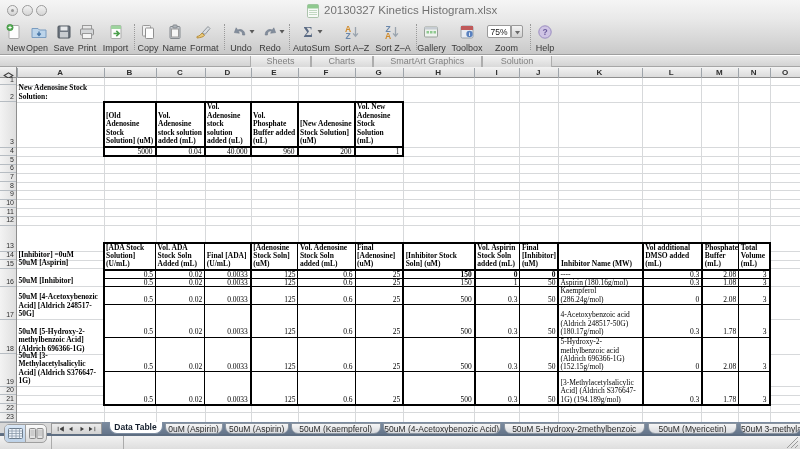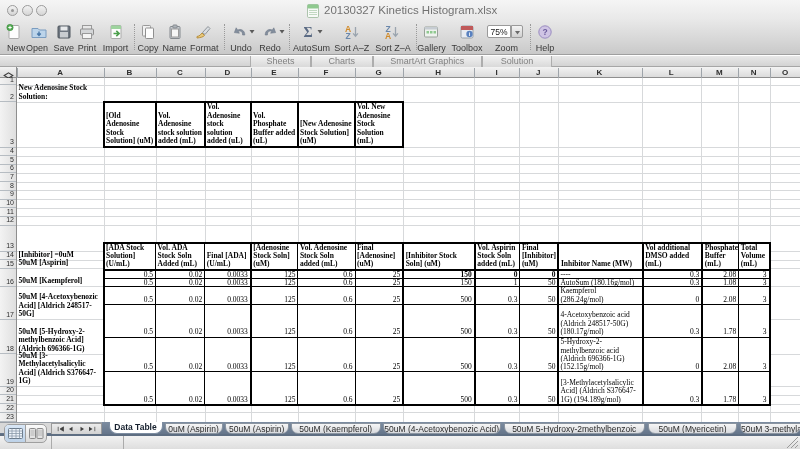--- a/index.html
+++ b/index.html
@@ -315,20 +315,28 @@
       </colgroup>
 <tbody>
         <tr style="height:43px;line-height:8.6px">
           <td class="h" style="border-width:2px">[Old<br>Adenosine<br>Stock<br>Solution] (uM)</td>
           <td class="h" style="border-width:2px">Vol.<br>Adenosine<br>stock solution<br>added (mL)</td>
           <td class="h" style="border-width:2px">Vol.<br>Adenosine<br>stock<br>solution<br>added (uL)</td>
           <td class="h" style="border-width:2px">Vol.<br>Phosphate<br>Buffer added<br>(uL)</td>
           <td class="h" style="border-width:2px">[New Adenosine<br>Stock Solution]<br>(uM)</td>
           <td class="h" style="border-width:2px">Vol. New<br>Adenosine<br>Stock<br>Solution (mL)</td>
         </tr>
+<tr style="height:7px;line-height:7.2px">
+          <td class="v" style="border-width:2px">5000</td>
+          <td class="v" style="border-width:2px">0.04</td>
+          <td class="v" style="border-width:2px">40.000</td>
+          <td class="v" style="border-width:2px">960</td>
+          <td class="v" style="border-width:2px">200</td>
+          <td class="v" style="border-width:2px">1</td>
+        </tr>
 </tbody>
     </table>
 <table class="xl" style="left:102.5px;top:242px;width:668px" cellspacing="0">
 <colgroup>
         <col style="width:52px">
         <col style="width:49px">
         <col style="width:46px">
         <col style="width:47px">
         <col style="width:57px">
         <col style="width:48px">
@@ -374,21 +382,21 @@
 <tr style="height:7.2px;line-height:7.2px">
           <td class="v" style="border-left-width:2px;border-right-width:1px">0.5</td>
           <td class="v" style="border-left-width:1px;border-right-width:1px">0.02</td>
           <td class="v" style="border-left-width:1px;border-right-width:1px">0.0033</td>
           <td class="v" style="border-left-width:2px;border-right-width:1px">125</td>
           <td class="v" style="border-left-width:1px;border-right-width:1px">0.6</td>
           <td class="v" style="border-left-width:1px;border-right-width:1px">25</td>
           <td class="v" style="border-left-width:2px;border-right-width:1px">150</td>
           <td class="v" style="border-left-width:2px;border-right-width:1px">1</td>
           <td class="v" style="border-left-width:1px;border-right-width:1px">50</td>
-          <td class="n" style="border-left-width:2px;border-right-width:1px">AutoSum (180.16g/mol)</td>
+          <td class="n" style="border-left-width:2px;border-right-width:1px">Aspirin (180.16g/mol)</td>
           <td class="v" style="border-left-width:2px;border-right-width:1px">0.3</td>
           <td class="v" style="border-left-width:2px;border-right-width:1px">1.08</td>
           <td class="v" style="border-left-width:1px;border-right-width:2px">3</td>
         </tr>
 <tr style="height:16.4px;line-height:8.6px">
           <td class="v" style="border-left-width:2px;border-right-width:1px">0.5</td>
           <td class="v" style="border-left-width:1px;border-right-width:1px">0.02</td>
           <td class="v" style="border-left-width:1px;border-right-width:1px">0.0033</td>
           <td class="v" style="border-left-width:2px;border-right-width:1px">125</td>
           <td class="v" style="border-left-width:1px;border-right-width:1px">0.6</td>
@@ -444,21 +452,21 @@
           <td class="n" style="border-left-width:2px;border-right-width:1px;border-bottom-width:2px">[3-Methylacetylsalicylic<br>Acid] (Aldrich S376647-<br>1G) (194.189g/mol)</td>
           <td class="v" style="border-left-width:2px;border-right-width:1px;border-bottom-width:2px">0.3</td>
           <td class="v" style="border-left-width:2px;border-right-width:1px;border-bottom-width:2px">1.78</td>
           <td class="v" style="border-left-width:1px;border-right-width:2px;border-bottom-width:2px">3</td>
         </tr>
 </tbody>
     </table>
 <div class="abs alab" style="bottom:348.0px">New Adenosine Stock<br>Solution:</div>
 <div class="abs alab" style="bottom:189.8px">[Inhibitor] =0uM</div>
 <div class="abs alab" style="bottom:181.10000000000002px">50uM [Aspirin]</div>
-<div class="abs alab" style="bottom:163.2px">50uM [Kaempferol]</div>
+<div class="abs alab" style="bottom:163.2px">50uM [Inhibitor]</div>
 <div class="abs alab" style="bottom:130.3px">50uM [4-Acetoxybenozic<br>Acid] [Aldrich 248517-<br>50G]</div>
 <div class="abs alab" style="bottom:95.89999999999998px">50uM [5-Hydroxy-2-<br>methylbenzoic Acid]<br>(Aldrich 696366-1G)</div>
 <div class="abs alab" style="bottom:63.30000000000001px">50uM [3-<br>Methylacetylsalicylic<br>Acid] (Aldrich S376647-<br>1G)</div>
 <div class="abs" id="tabbar"></div>
 <div class="abs" id="tabbarL"></div>
 <div class="abs" id="navbox"></div>
 <svg class="abs" style="left:55px;top:425.5px" width="44" height="6" viewBox="0 0 44 6">
       <path d="M3.2 0.8v4.4M8.5 0.8 L5 3 L8.5 5.2 Z" fill="#3f3f3f" stroke="#3f3f3f" stroke-width="0.7"></path>
       <path d="M17.5 0.8 L14 3 L17.5 5.2 Z" fill="#3f3f3f"></path>
       <path d="M25.5 0.8 L29 3 L25.5 5.2 Z" fill="#3f3f3f"></path>

